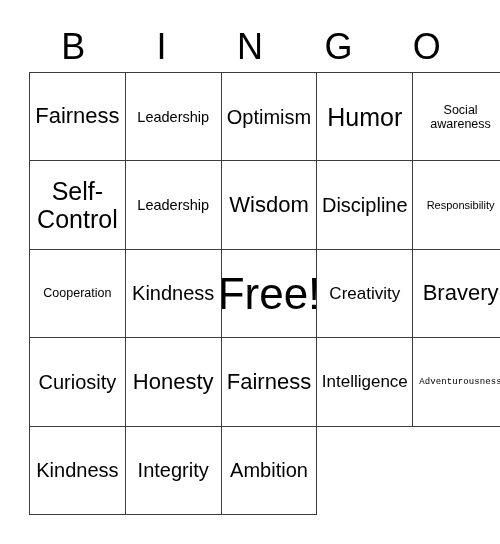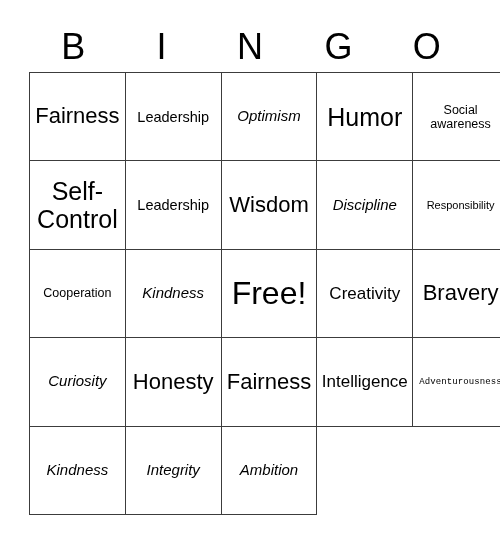--- a/index.html
+++ b/index.html
@@ -79,24 +79,24 @@
     word-break: normal;
     white-space: pre-line;
   }
 
   
   .fs-xxs .cell-text { font-size: 9px;  letter-spacing: 0.1px; font-family: Liberation Mono, monospace; }
   .fs-xs  .cell-text { font-size: 11px; }
   .fs-s   .cell-text { font-size: 12.5px; }
   .fs-m   .cell-text { font-size: 14.5px; }
   .fs-l   .cell-text { font-size: 17px; }
-  .fs-xl  .cell-text { font-size: 15px; font-style: italic; }
+  .fs-xl  .cell-text { font-size: 20px; }
   .fs-2xl .cell-text { font-size: 22px; }
   .fs-3xl .cell-text { font-size: 25px; }
-  .fs-free .cell-text { font-size: 32px; }
+  .fs-free .cell-text { font-size: 44px; }
 </style>
 </head>
 <body>
 
 <div id="bingo-card">
 
   <div id="header-row">
     <div class="header-letter">B</div>
     <div class="header-letter">I</div>
     <div class="header-letter">N</div>

